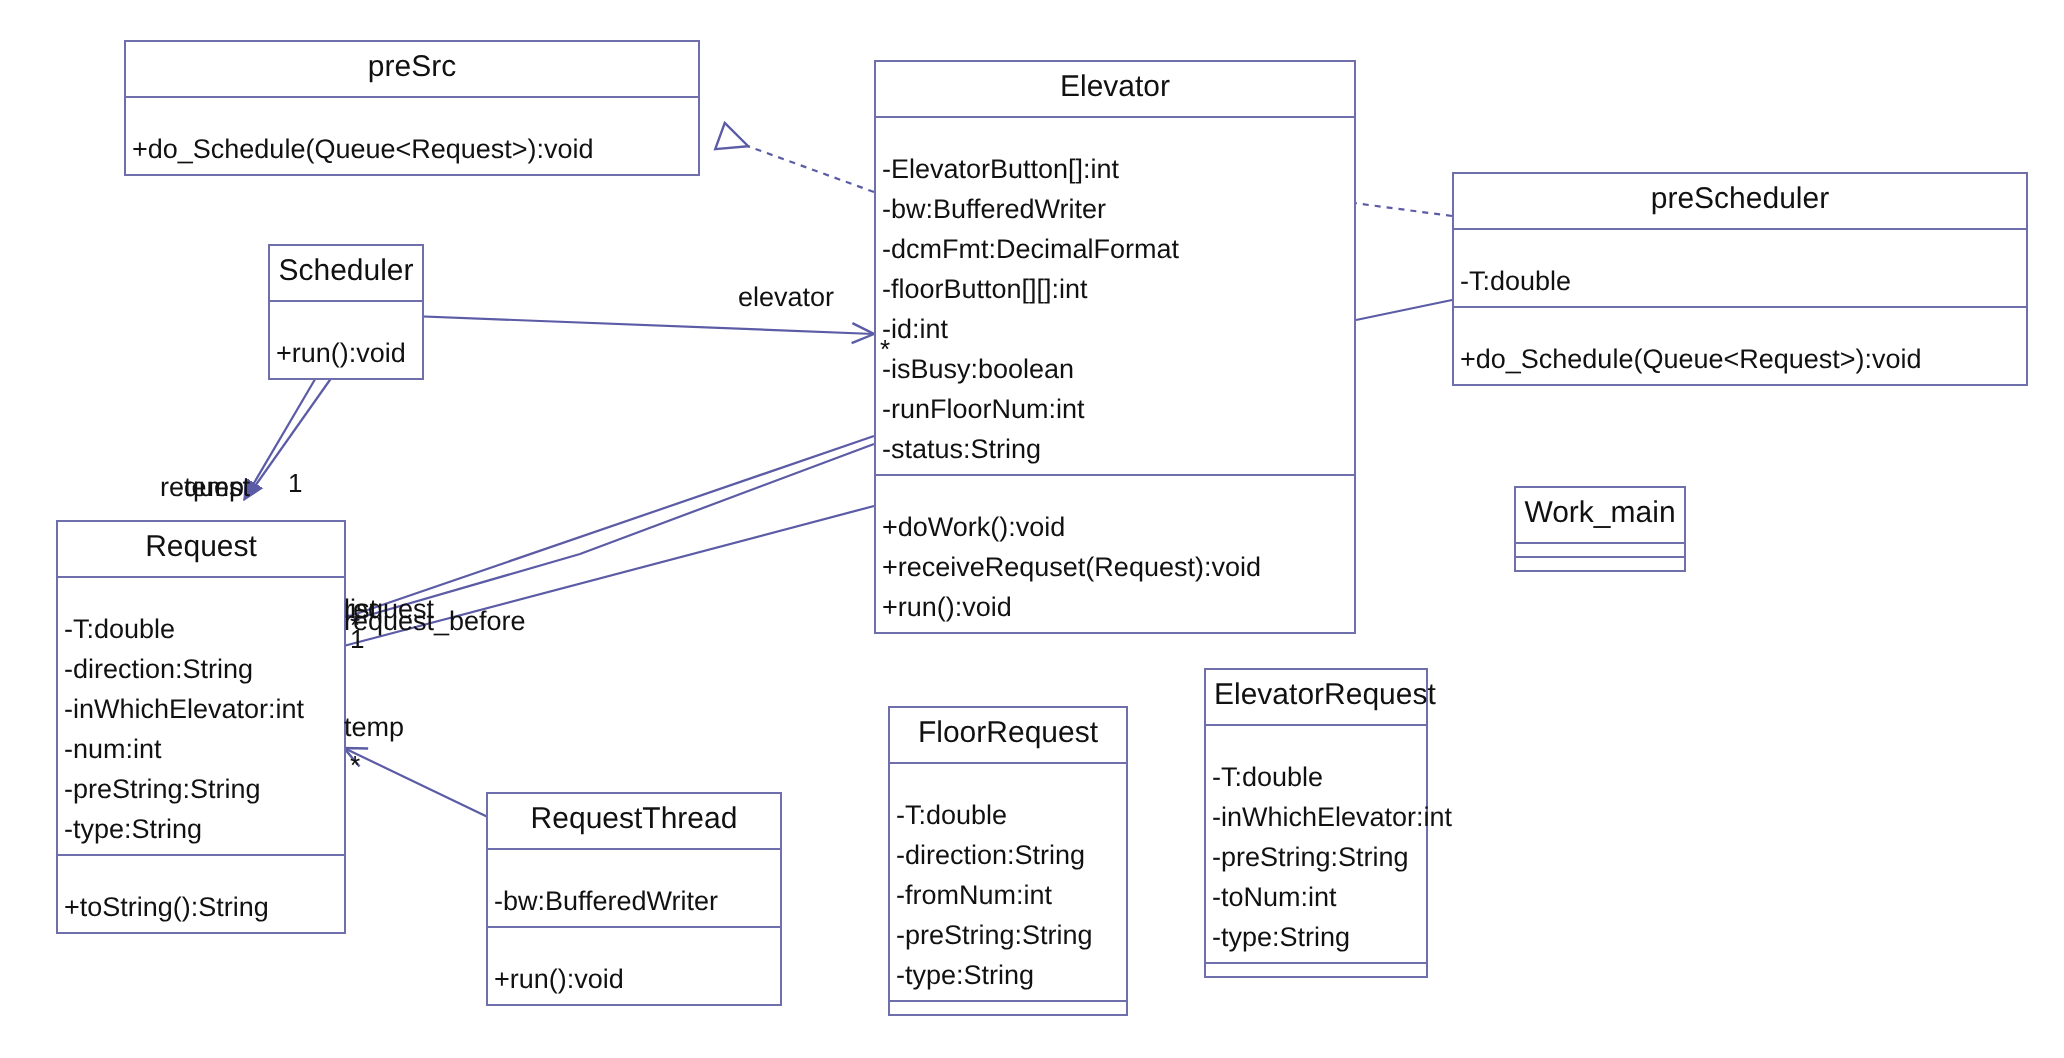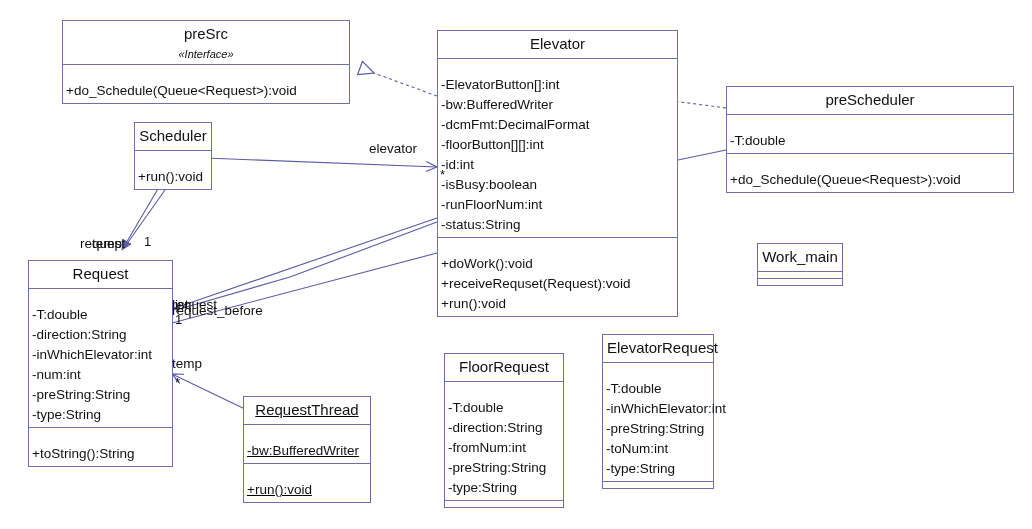--- a/index.html
+++ b/index.html
@@ -74,21 +74,20 @@
     </g>
 
     <g>
       <path d="M726,150 L678,160" fill="none" stroke="#5b5ba6" stroke-width="1.1"></path>
     </g>
   </svg>
 
   <div class="umlbox" style="left:62px; top:20px; width:288px;">
     <div class="comp first">
       <div class="cname">preSrc</div>
-      <div class="stereo">«Interface»</div>
     </div>
     <div class="comp attrs">
       <div class="row">+do_Schedule(Queue&lt;Request&gt;):void</div>
     </div>
   </div>
 
   <div class="umlbox" style="left:437px; top:30px; width:241px;">
     <div class="comp first">
       <div class="cname">Elevator</div>
     </div>
@@ -148,21 +147,21 @@
   </div>
 
   <div class="umlbox" style="left:757px; top:243px; width:86px;">
     <div class="comp first">
       <div class="cname">Work_main</div>
     </div>
     <div class="comp empty"></div>
     <div class="comp empty"></div>
   </div>
 
-  <div class="umlbox" style="left:243px; top:396px; width:128px;text-decoration:underline;">
+  <div class="umlbox" style="left:243px; top:396px; width:148px;">
     <div class="comp first">
       <div class="cname">RequestThread</div>
     </div>
     <div class="comp attrs">
       <div class="row">-bw:BufferedWriter</div>
     </div>
     <div class="comp attrs">
       <div class="row">+run():void</div>
     </div>
   </div>

